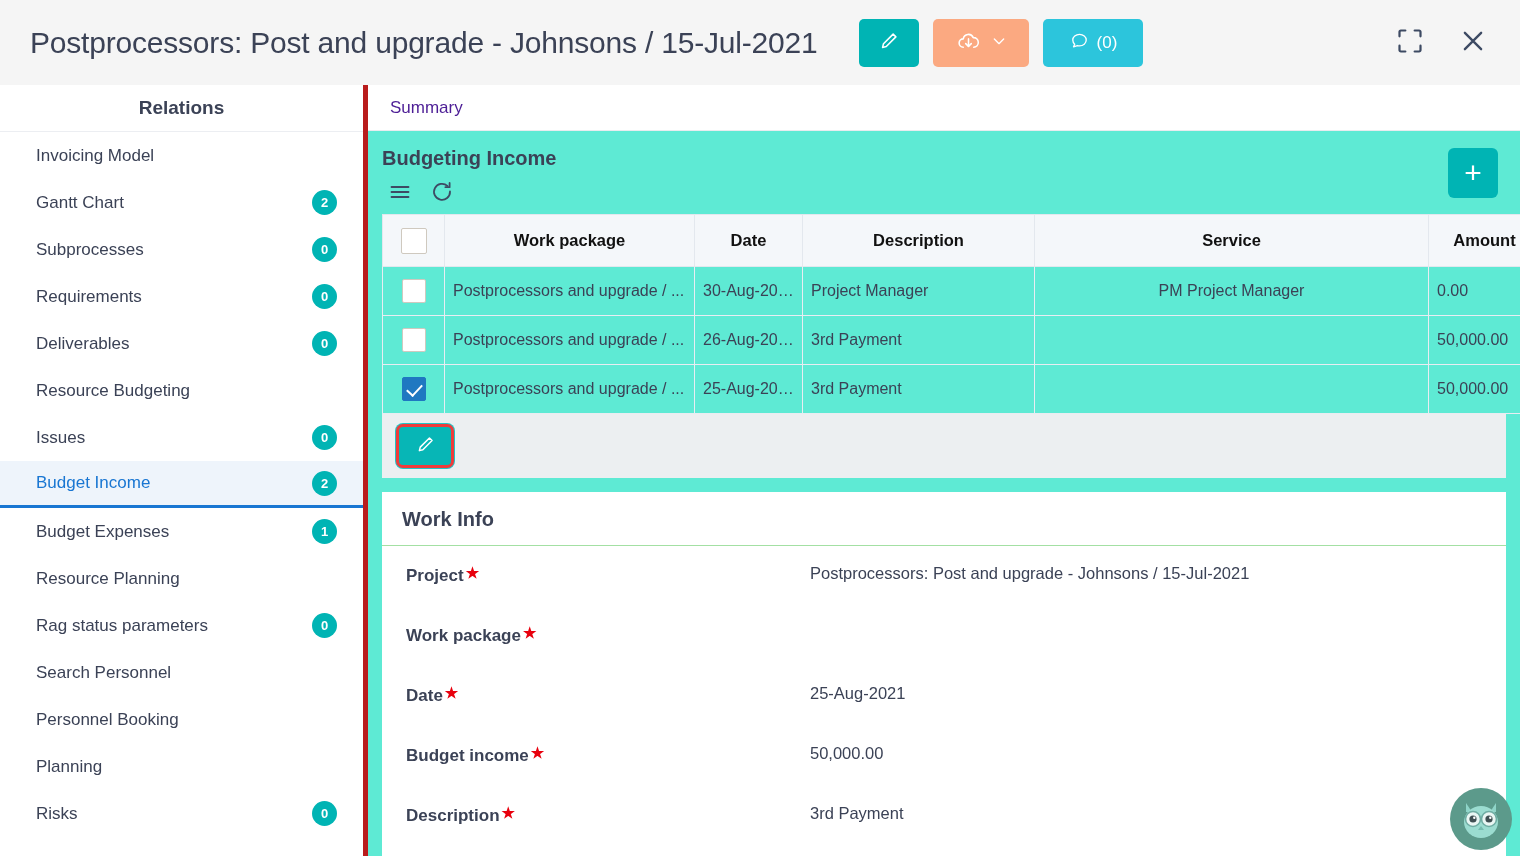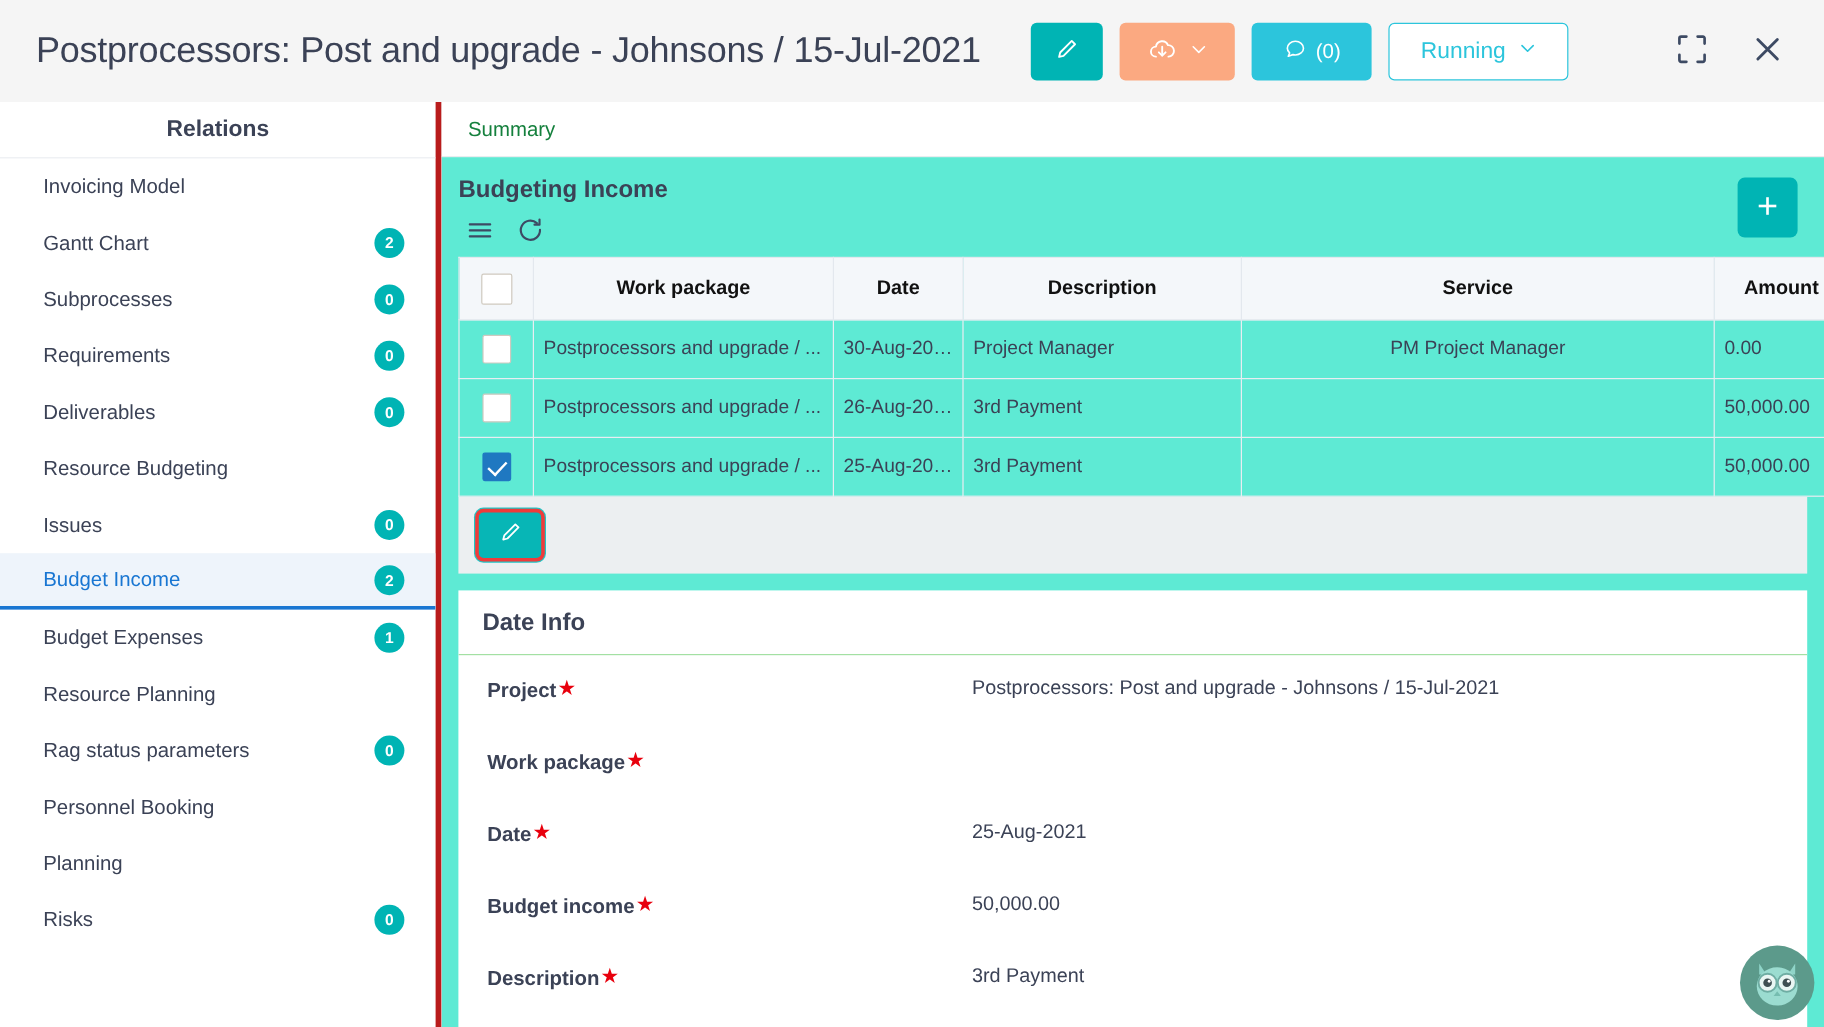--- a/index.html
+++ b/index.html
@@ -129,21 +129,21 @@
     height: 46px;
     background: #fff;
     border-bottom: 1px solid #e9ecef;
     display: flex;
     align-items: center;
     padding-left: 14px;
     flex: none;
   }
   .tab {
     font-size: 17px;
-    color: #15803d;
+    color: #4c1d95;
     padding: 0 8px;
     cursor: pointer;
   }
   .panel {
     background: #5eead4;
     flex: 1;
     overflow: hidden;
     display: flex;
     flex-direction: column;
   }
@@ -342,28 +342,20 @@
 
       <button class="btn btn-comments">
         <span>
           <svg width="19" height="19" viewBox="0 0 24 24" fill="none" stroke="#fff" stroke-width="1.7" stroke-linecap="round" stroke-linejoin="round">
             <path d="M20.5 11.5c0 4-3.8 7.2-8.5 7.2a10 10 0 01-2.6-.35L4.5 20l1.4-3.4A6.8 6.8 0 013.5 11.5c0-4 3.8-7.2 8.5-7.2s8.5 3.2 8.5 7.2z"></path>
           </svg>
         </span>
         <span>(0)</span>
       </button>
 
-      <button class="btn btn-status">
-        <span>Running</span>
-        <span>
-          <svg width="16" height="16" viewBox="0 0 24 24" fill="none" stroke="#2cc5dc" stroke-width="2" stroke-linecap="round" stroke-linejoin="round">
-            <path d="M5 9l7 7 7-7"></path>
-          </svg>
-        </span>
-      </button>
     </div>
 
     <div class="header-right">
       <button class="icon-btn">
         <span>
           <svg width="28" height="28" viewBox="0 0 24 24" fill="none" stroke="#3d4a63" stroke-width="1.9" stroke-linecap="round" stroke-linejoin="round">
             <path d="M3 8V4.2A1.2 1.2 0 014.2 3H8"></path>
               <path d="M16 3h3.8A1.2 1.2 0 0121 4.2V8"></path>
             <path d="M21 16v3.8a1.2 1.2 0 01-1.2 1.2H16"></path>
               <path d="M8 21H4.2A1.2 1.2 0 013 19.8V16"></path>
@@ -418,20 +410,23 @@
           <div class="sidebar-item">
             <span class="sidebar-label">Budget Expenses</span>
             <span class="badge">1</span>
           </div>
           <div class="sidebar-item">
             <span class="sidebar-label">Resource Planning</span>
           </div>
           <div class="sidebar-item">
             <span class="sidebar-label">Rag status parameters</span>
             <span class="badge">0</span>
+          </div>
+          <div class="sidebar-item">
+            <span class="sidebar-label">Search Personnel</span>
           </div>
           <div class="sidebar-item">
             <span class="sidebar-label">Personnel Booking</span>
           </div>
           <div class="sidebar-item">
             <span class="sidebar-label">Planning</span>
           </div>
           <div class="sidebar-item">
             <span class="sidebar-label">Risks</span>
             <span class="badge">0</span>
@@ -535,21 +530,21 @@
           <div class="btn-row-edit">
             <span>
               <svg width="21" height="21" viewBox="0 0 24 24" fill="none" stroke="#fff" stroke-width="1.7" stroke-linecap="round" stroke-linejoin="round">
                 <path d="M16.5 4.5l3 3L9 18l-4 1 1-4z"></path>
               </svg>
             </span>
           </div>
         </div>
 
         <div class="card">
-          <div class="card-head">Date Info</div>
+          <div class="card-head">Work Info</div>
           <div class="form-rows" id="form-rows">
               <div class="form-row">
                 <div class="form-label"><span>Project</span><span class="req">★</span></div>
                 <div class="form-value">Postprocessors: Post and upgrade - Johnsons / 15-Jul-2021</div>
               </div>
               <div class="form-row">
                 <div class="form-label"><span>Work package</span><span class="req">★</span></div>
               </div>
               <div class="form-row">
                 <div class="form-label"><span>Date</span><span class="req">★</span></div>

